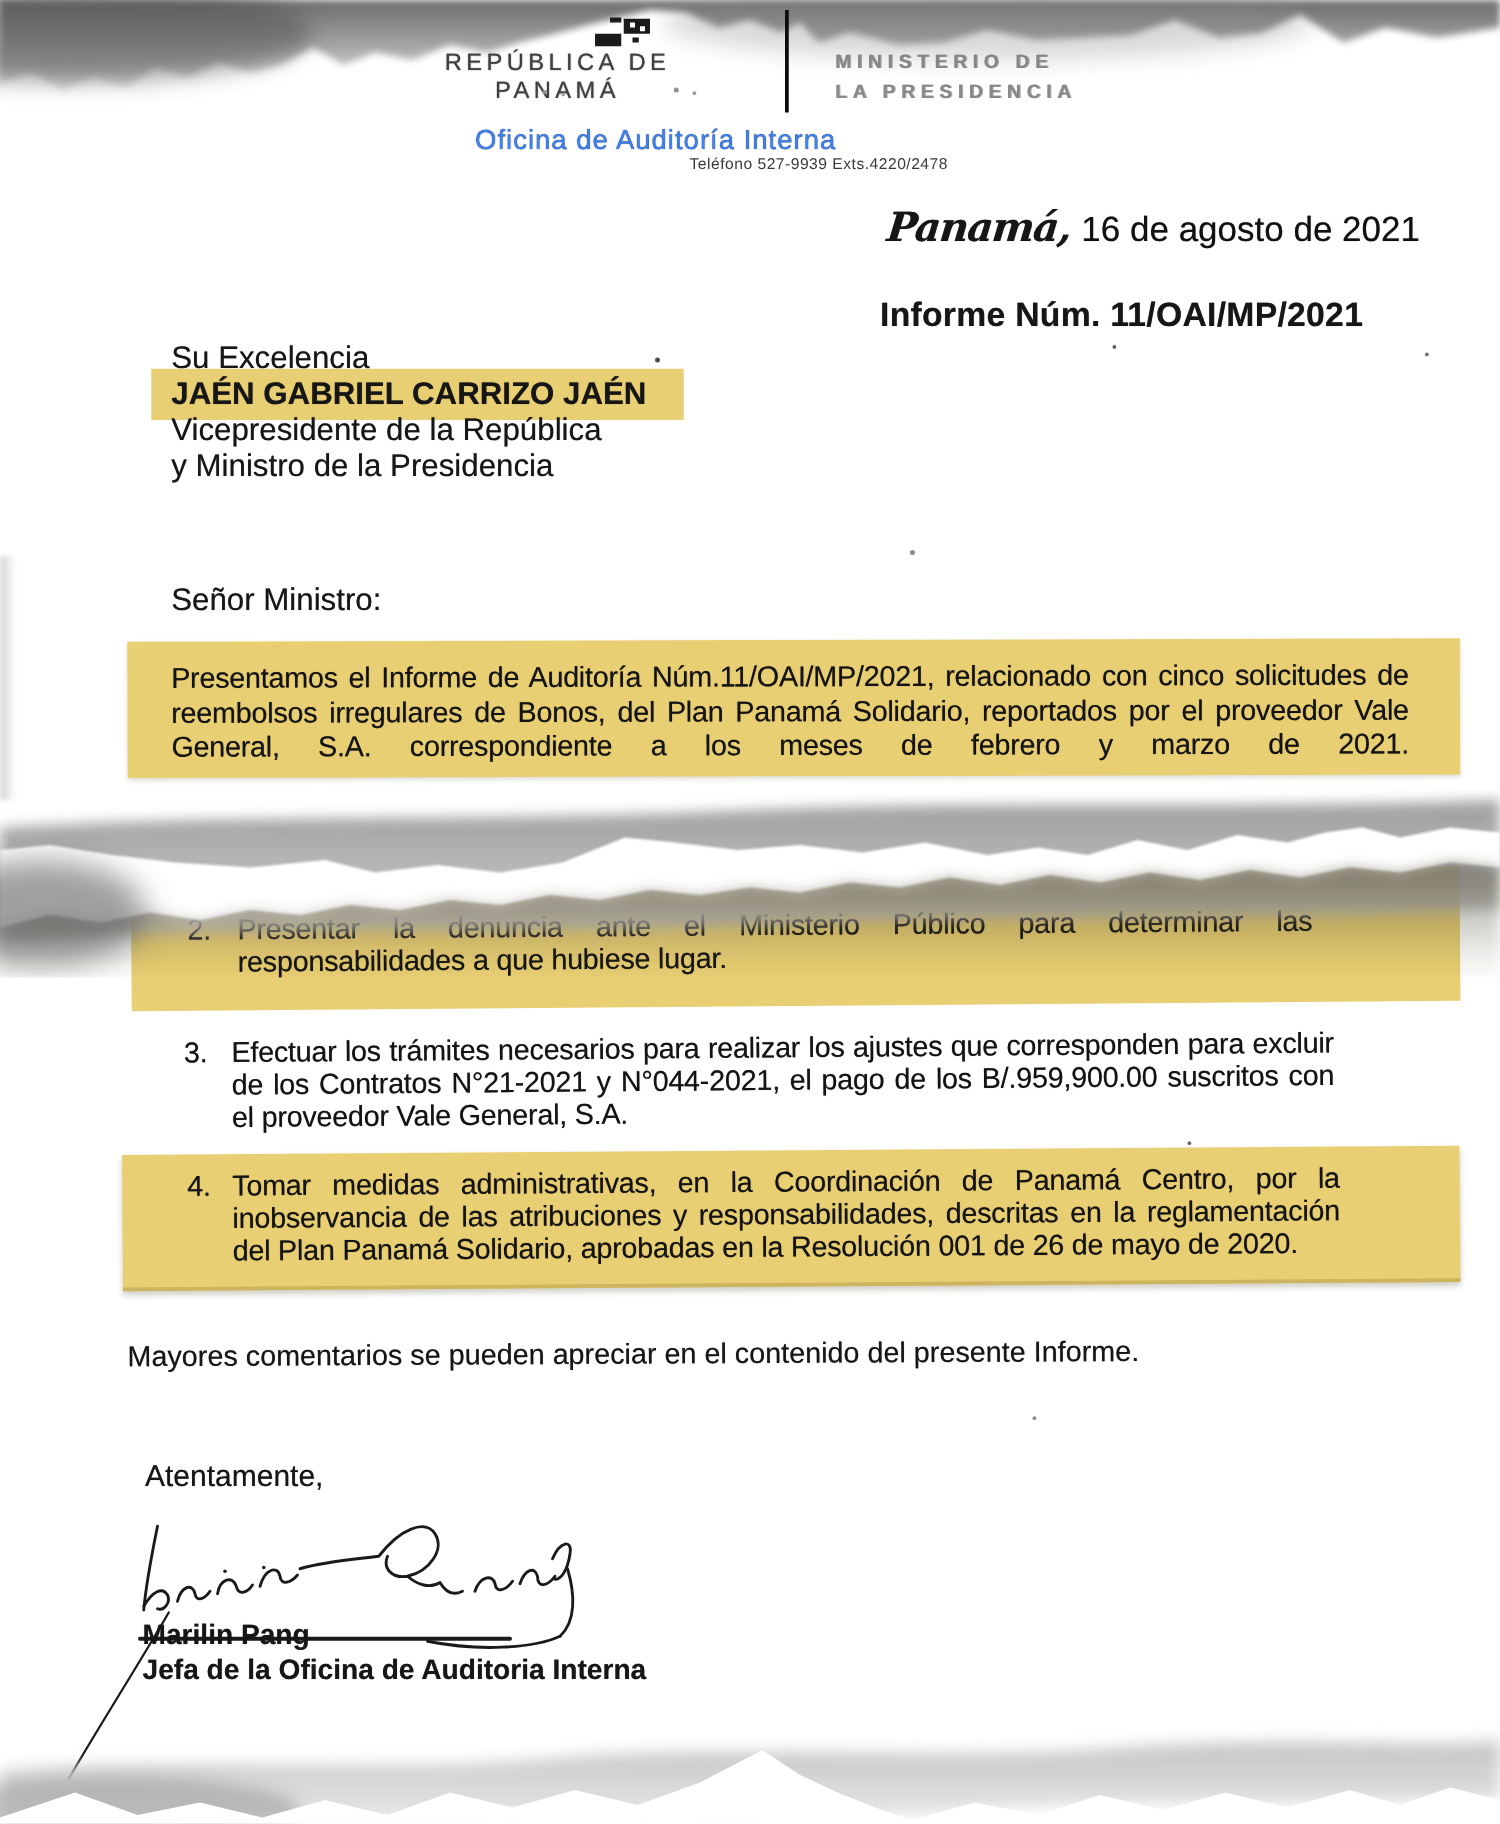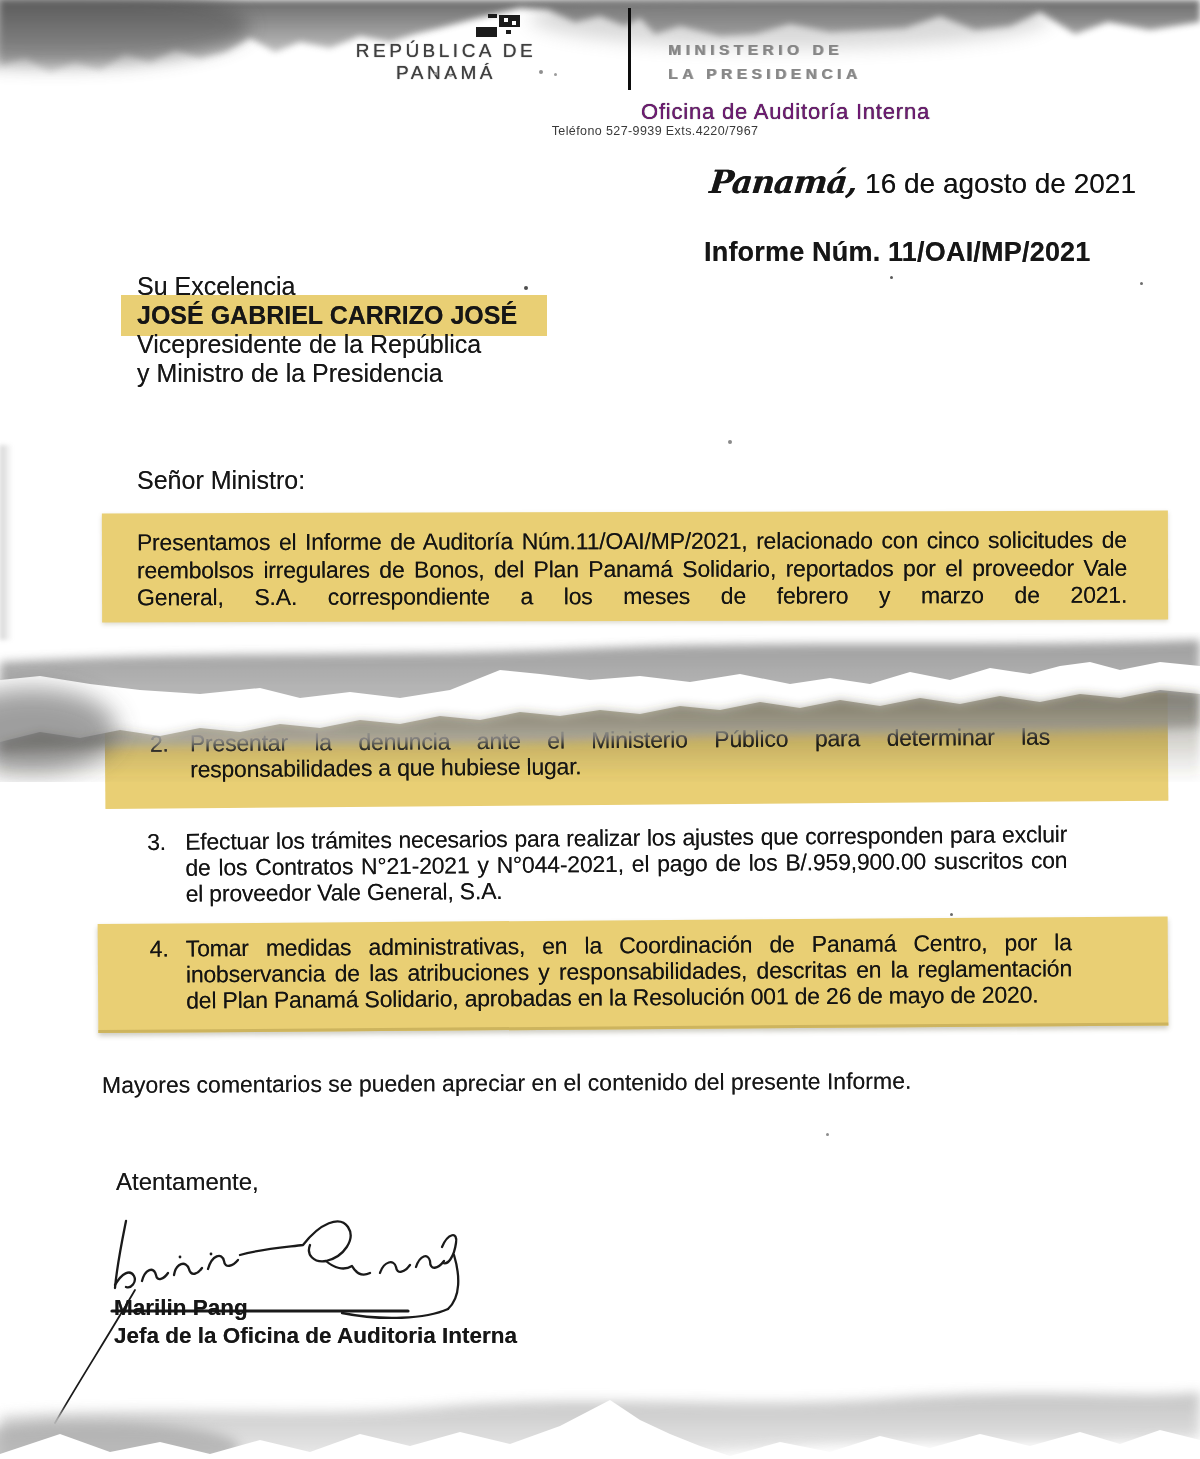--- a/index.html
+++ b/index.html
@@ -19,22 +19,22 @@
   .logo-bit{position:absolute;background:#1b1b1b;}
   .logo-hole{position:absolute;background:#ffffff;}
   .divider{left:628px;top:8px;width:3px;height:82px;background:#0d0d0d;}
   .ministry{
     left:668px;top:22px;font-size:15.5px;font-weight:700;letter-spacing:4.5px;
     color:#747474;line-height:24px;filter:blur(.5px);opacity:.85;
     text-shadow:1px 0 0 #9a9a9a;
     margin-top:16px;
   }
   .office{
-    left:380px;top:99px;width:550px;text-align:right;
-    font-size:22px;letter-spacing:.8px;color:#701a75;
+    left:380px;top:99px;width:550px;text-align:left;
+    font-size:22px;letter-spacing:.8px;color:#3b82f6;
     text-shadow:0 0 .8px #000;
   }
   .phone{
     left:380px;top:124px;width:550px;text-align:center;
     font-size:12.5px;letter-spacing:.4px;color:#3a3a3a;filter:blur(.3px);
   }
   
   .dateline{top:163px;right:64px;display:flex;align-items:baseline;gap:8px;}
   .city-script{
     font-family:"DejaVu Serif","Liberation Serif",serif;
@@ -124,31 +124,31 @@
     <div class="logo-bit" style="left:476px;top:27px;width:21px;height:10px;"></div>
     <div class="logo-bit" style="left:506px;top:30px;width:5px;height:4px;"></div>
   </div>
   <div class="abs republic">REPÚBLICA DE PANAMÁ</div>
   <div class="abs divider"></div>
   <div class="abs ministry">
     <div>MINISTERIO DE</div>
     <div>LA PRESIDENCIA</div>
   </div>
   <div class="abs office ink">Oficina de Auditoría Interna</div>
-  <div class="abs phone">Teléfono  527-9939 Exts.4220/7967</div>
+  <div class="abs phone">Teléfono  527-9939 Exts.4220/2478</div>
 
   <div class="abs dateline">
     <span class="city-script ink">Panamá,</span>
     <span class="date ink">16 de agosto de 2021</span>
   </div>
   <div class="abs report-number ink">Informe Núm. 11/OAI/MP/2021</div>
 
   <div class="abs recipient ink">
     <div>Su Excelencia</div>
-    <div><span class="name">JOSÉ GABRIEL CARRIZO JOSÉ</span></div>
+    <div><span class="name">JAÉN GABRIEL CARRIZO JAÉN</span></div>
     <div>Vicepresidente de la República</div>
     <div>y Ministro de la Presidencia</div>
   </div>
 
   <div class="abs greeting ink">Señor Ministro:</div>
 
   <div class="abs intro ink">Presentamos el Informe de Auditoría Núm.11/OAI/MP/2021, relacionado con cinco solicitudes de reembolsos irregulares de Bonos, del Plan Panamá Solidario, reportados por el proveedor Vale General, S.A. correspondiente a los meses de febrero y marzo de 2021.</div>
 
   <div class="abs edge-smudge"></div>
 

